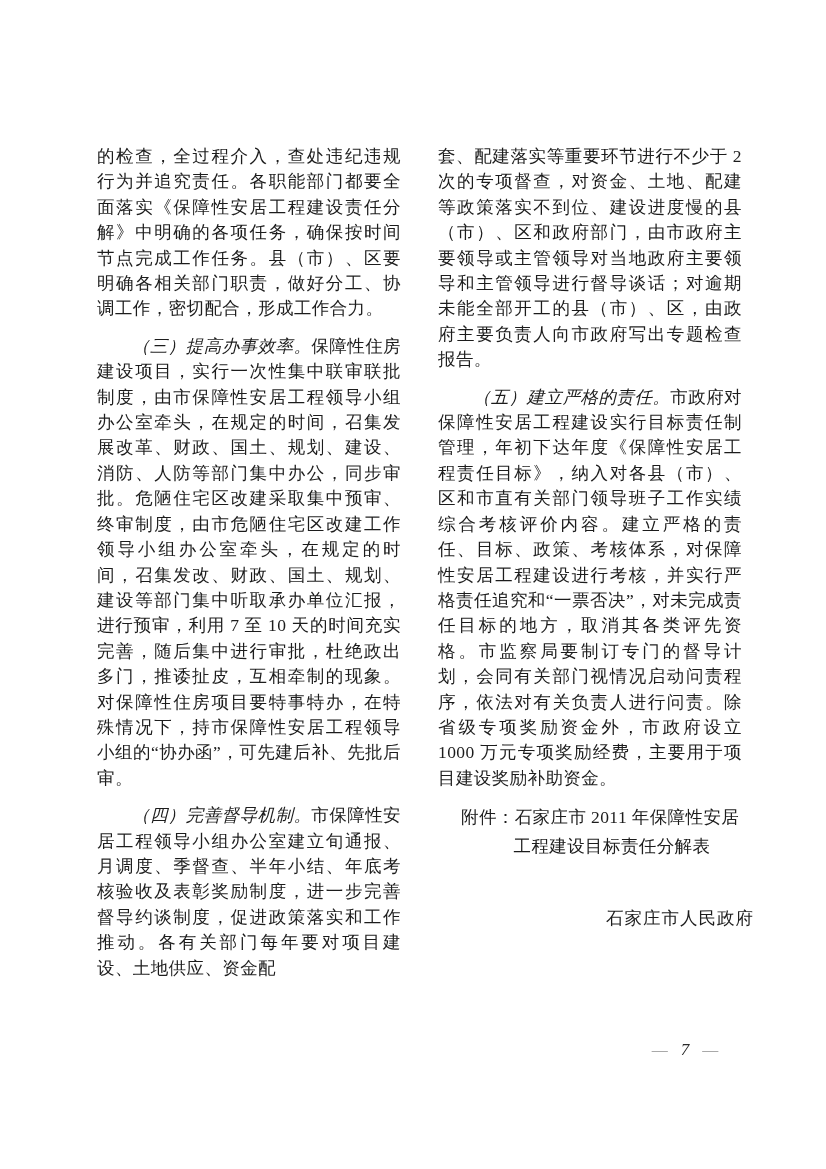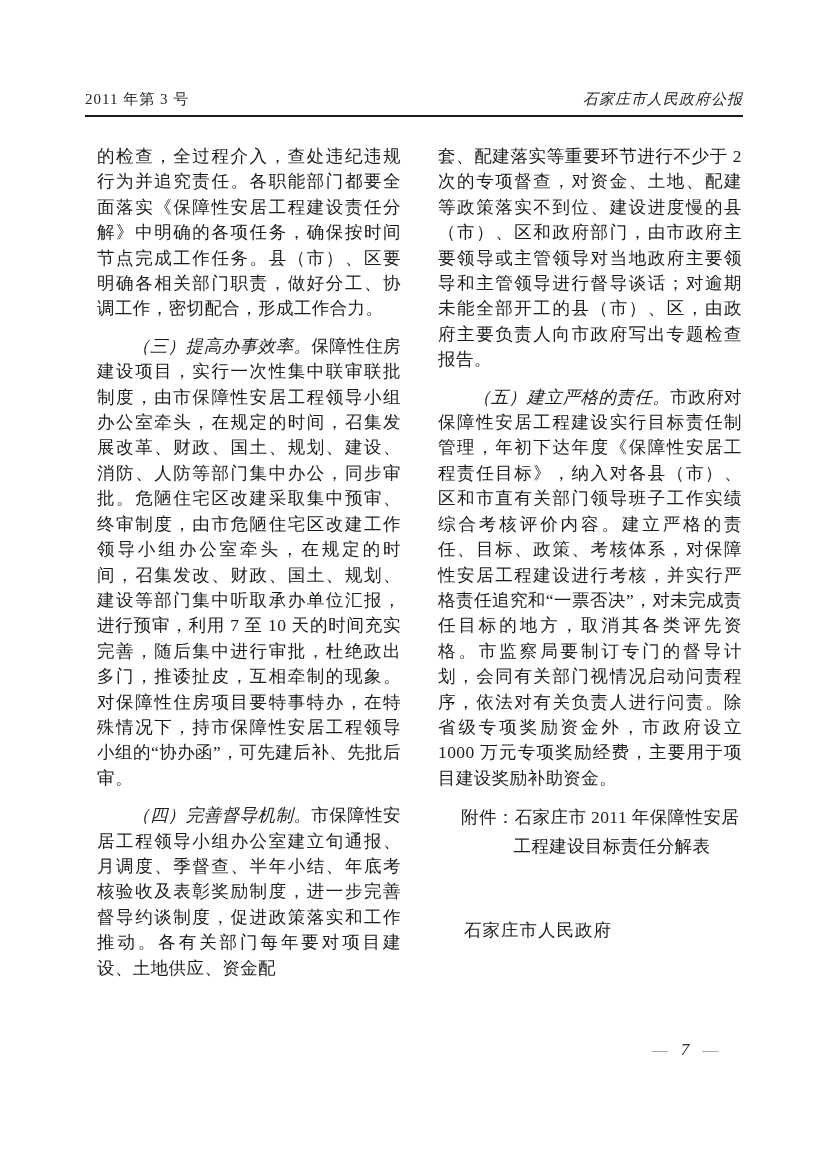--- a/index.html
+++ b/index.html
@@ -49,22 +49,22 @@
   .col p.noindent { text-indent: 0; }
   .kai { font-style: italic; }
   .attachment {
     font-size: 17.5px;
     line-height: 29px;
     letter-spacing: 0.4px;
   }
   .attachment .att1 { padding-left: 2em; }
   .attachment .att2 { padding-left: 5em; }
   .signature {
-    margin-top: 54px;
-    text-align: left;
+    margin-top: 42px;
+    text-align: right;
     padding-left: 38px;
     font-size: 17.5px;
     line-height: 30px;
     letter-spacing: 1px;
   }
   .footer {
     position: absolute;
     top: 1040px;
     left: 630px;
     width: 110px;
@@ -75,24 +75,20 @@
     font-size: 16px;
   }
   .footer .dash { color: #9b9b9b; }
   .footer .pnum { color: #2a2a2a; font-style: italic; font-size: 17px; }
 </style>
 </head>
 <body>
 
 <div class="page">
 
-  <div class="header">
-    <span>2011 年第 3 号</span>
-    <span class="gazette">石家庄市人民政府公报</span>
-  </div>
 
   <div class="columns">
 
     <div class="col">
       <p class="noindent">的检查，全过程介入，查处违纪违规行为并追究责任。各职能部门都要全面落实《保障性安居工程建设责任分解》中明确的各项任务，确保按时间节点完成工作任务。县（市）、区要明确各相关部门职责，做好分工、协调工作，密切配合，形成工作合力。</p>
       <p><span class="kai">（三）提高办事效率。</span><span>保障性住房建设项目，实行一次性集中联审联批制度，由市保障性安居工程领导小组办公室牵头，在规定的时间，召集发展改革、财政、国土、规划、建设、消防、人防等部门集中办公，同步审批。危陋住宅区改建采取集中预审、终审制度，由市危陋住宅区改建工作领导小组办公室牵头，在规定的时间，召集发改、财政、国土、规划、建设等部门集中听取承办单位汇报，进行预审，利用 7 至 10 天的时间充实完善，随后集中进行审批，杜绝政出多门，推诿扯皮，互相牵制的现象。对保障性住房项目要特事特办，在特殊情况下，持市保障性安居工程领导小组的“协办函”，可先建后补、先批后审。</span></p>
       <p><span class="kai">（四）完善督导机制。</span><span>市保障性安居工程领导小组办公室建立旬通报、月调度、季督查、半年小结、年底考核验收及表彰奖励制度，进一步完善督导约谈制度，促进政策落实和工作推动。各有关部门每年要对项目建设、土地供应、资金配</span></p>
     </div>
 
     <div class="col">

